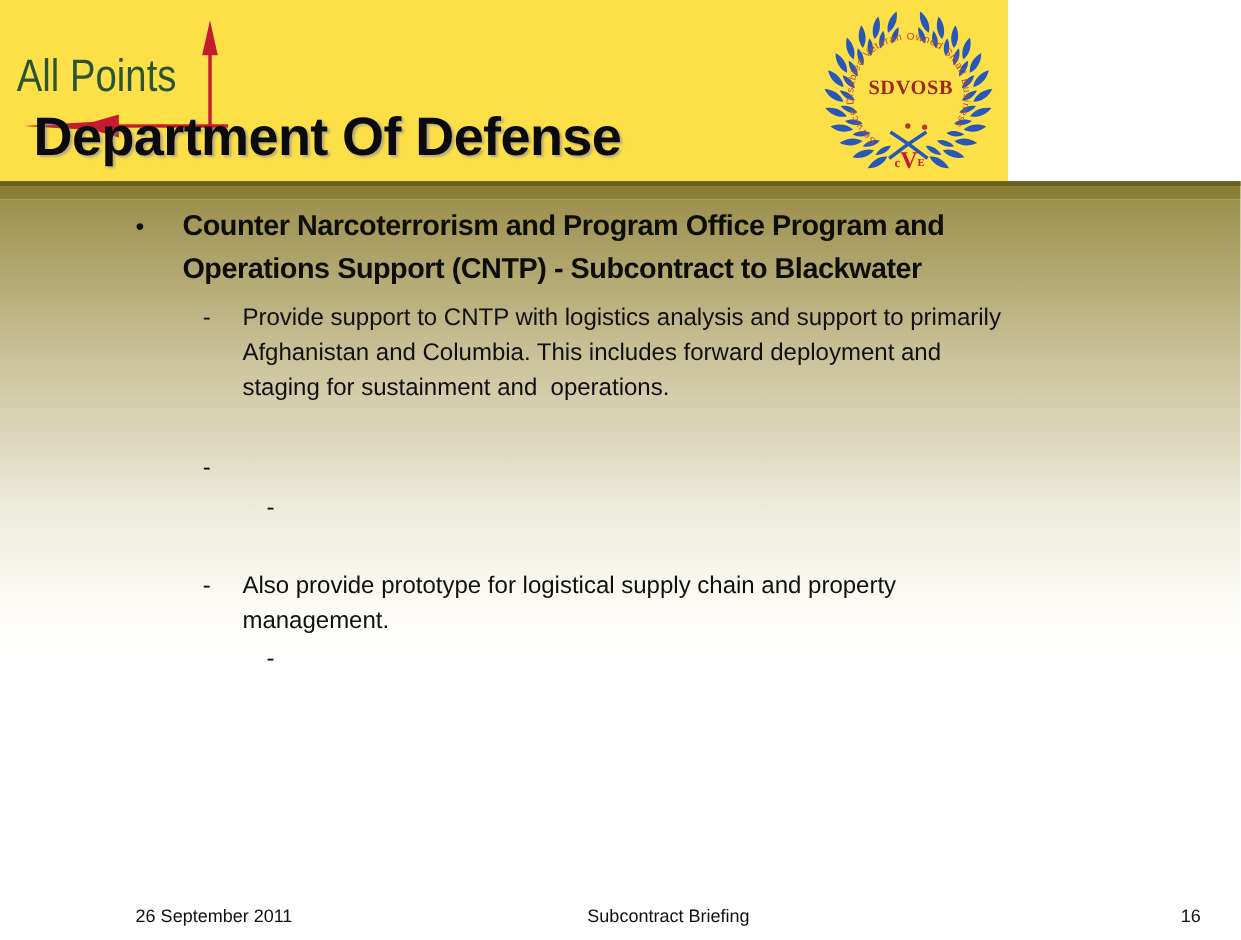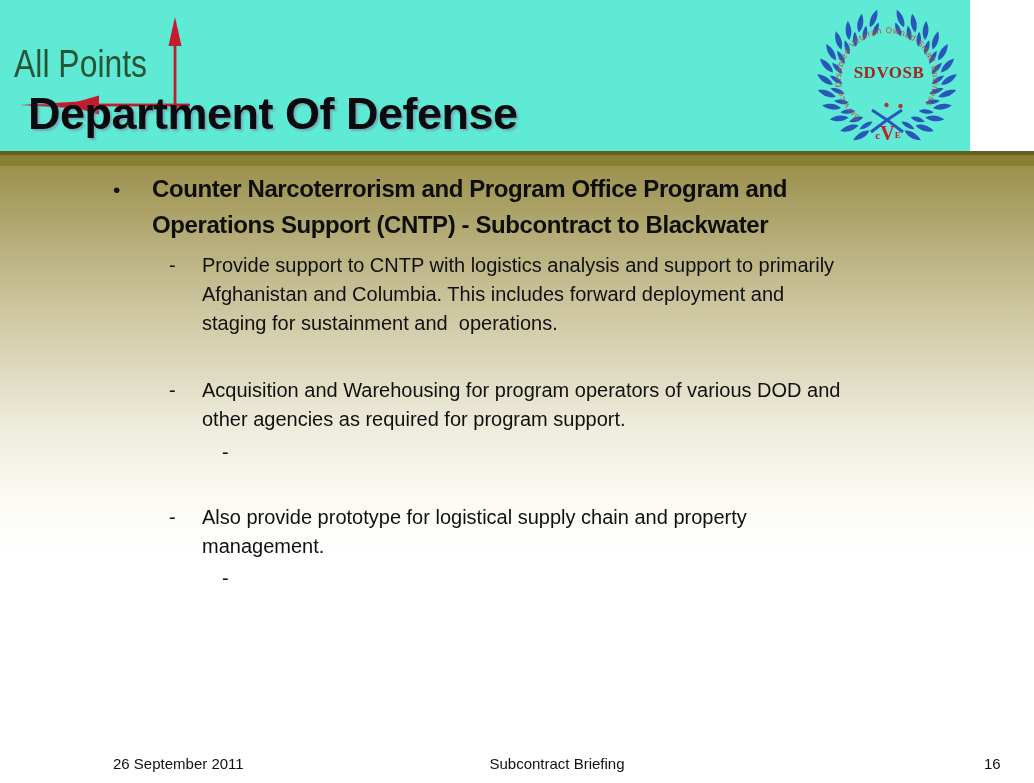--- a/index.html
+++ b/index.html
@@ -1,21 +1,21 @@
 <!DOCTYPE html>
 <html><head>
 <meta charset="utf-8">
 <style>
   html,body{margin:0;padding:0;background:#ffffff;}
   .slide{
     position:relative;width:1034px;height:783px;overflow:hidden;background:#ffffff;
     font-family:"Liberation Sans","DejaVu Sans",sans-serif;color:#101010;
   }
   
-  .header{position:absolute;left:0;top:0;width:970px;height:151px;background:#5eead4;}
+  .header{position:absolute;left:0;top:0;width:840px;height:151px;background:#fde047;}
   .divider-bar{
     position:absolute;left:0;top:151px;width:1034px;height:15px;
     background:#8A7F33;border-top:4px solid #665F21;box-sizing:border-box;
   }
   .title{
     position:absolute;left:0;top:90px;width:1034px;margin:0;padding-left:28px;box-sizing:border-box;
     text-align:left;font-size:45px;line-height:48px;font-weight:bold;color:#0a0a0f;
     letter-spacing:-0.5px;text-shadow:2px 2px 2px rgba(125,125,160,0.55);
   }
   .logo{position:absolute;left:0;top:0;width:230px;height:150px;}
@@ -165,22 +165,20 @@
 
     <div class="row b-l2 gap-big-1">
       <span class="m">-</span>
       <span class="t">Provide support to CNTP with logistics analysis and support to primarily
 Afghanistan and Columbia. This includes forward deployment and
 staging for sustainment and  operations.</span>
     </div>
 
     <div class="row b-l2 gap-huge-1">
       <span class="m">-</span>
-      <span class="t">Acquisition and Warehousing for program operators of various DOD and
-other agencies as required for program support.</span>
     </div>
 
     <div class="row b-l3 gap-small-1">
       <span class="m">-</span>
     </div>
 
     <div class="row b-l2 gap-huge-2">
       <span class="m">-</span>
       <span class="t">Also provide prototype for logistical supply chain and property
 management.</span>

